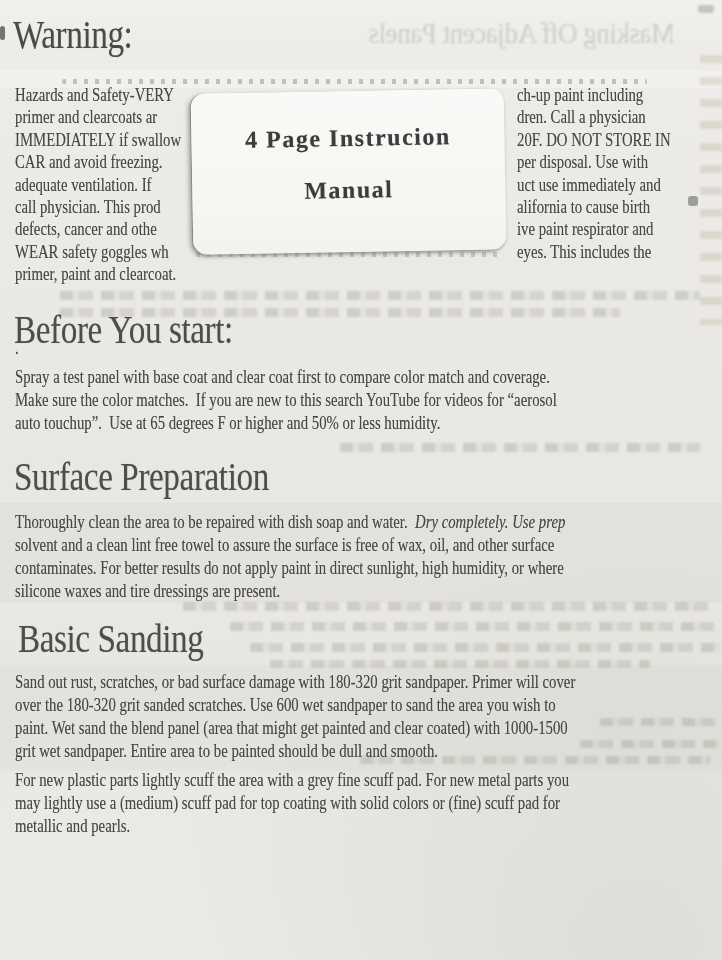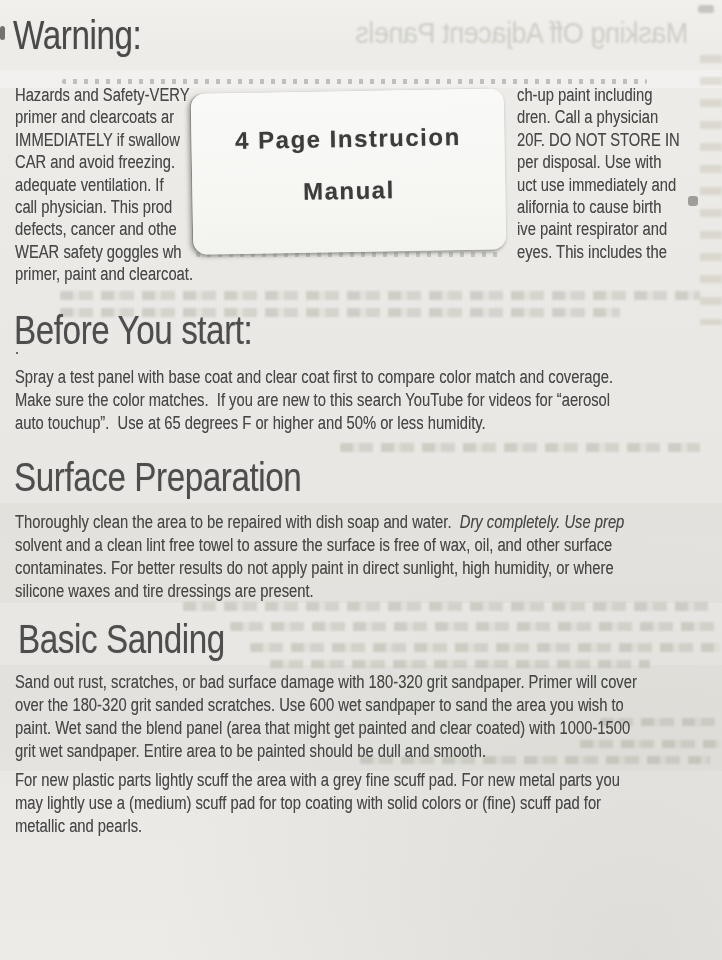--- a/index.html
+++ b/index.html
@@ -1,21 +1,21 @@
 <!DOCTYPE html>
 <html><head>
 <meta charset="utf-8">
 <style>
   html,body{margin:0;padding:0;background:#dddcd9;}
   .page{
     position:relative;
     width:722px;height:960px;
     margin:0 auto;
     overflow:hidden;
-    font-family:Liberation Sans, sans-serif;
+    font-family:Liberation Serif, serif;
     background:
       radial-gradient(120% 80% at 88% 100%, rgba(168,166,158,0.20), transparent 55%),
       linear-gradient(180deg,#f1f0ed 0%,#edecE9 5%,#eceae7 22%,#e9e8e5 38%,#e8e7e3 52%,#eae8e5 60%,#e7e6e2 73%,#eae9e6 84%,#ecebe8 100%);
   }
   
   .page *{ -webkit-font-smoothing:antialiased; }
 
   .band{position:absolute;left:0;width:722px;pointer-events:none;}
 
   .h{

